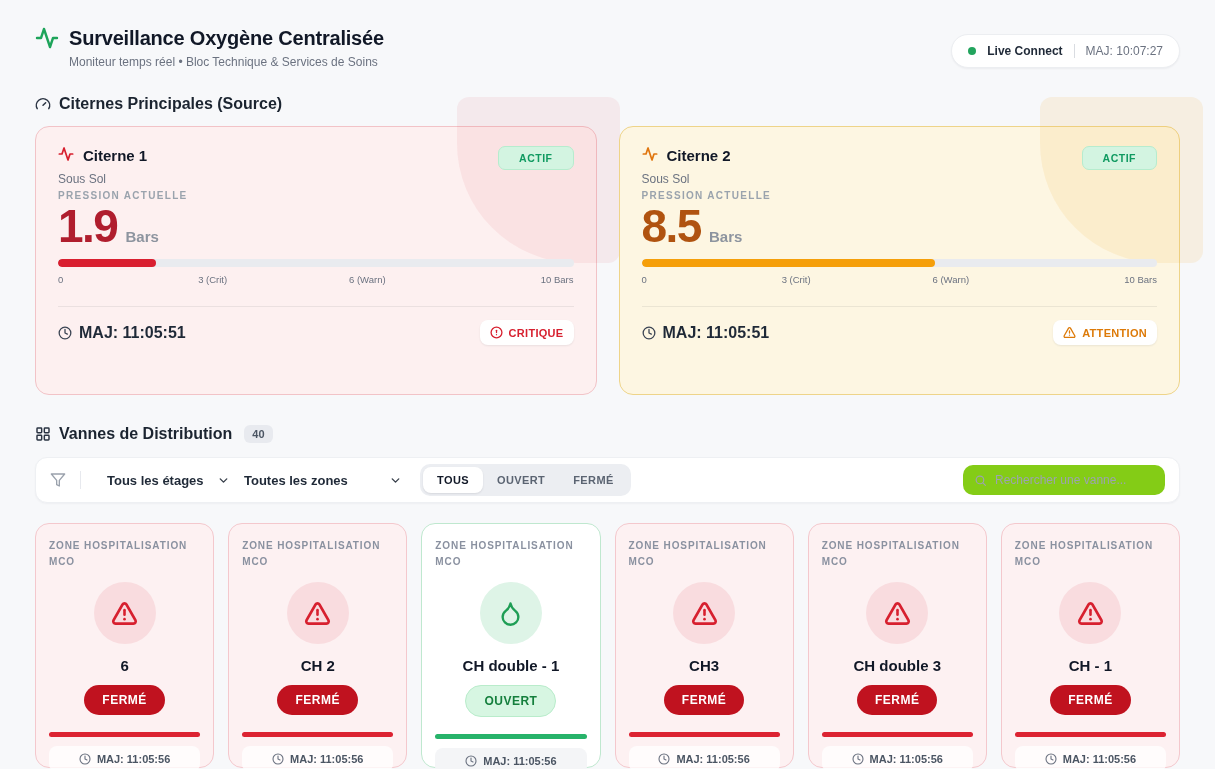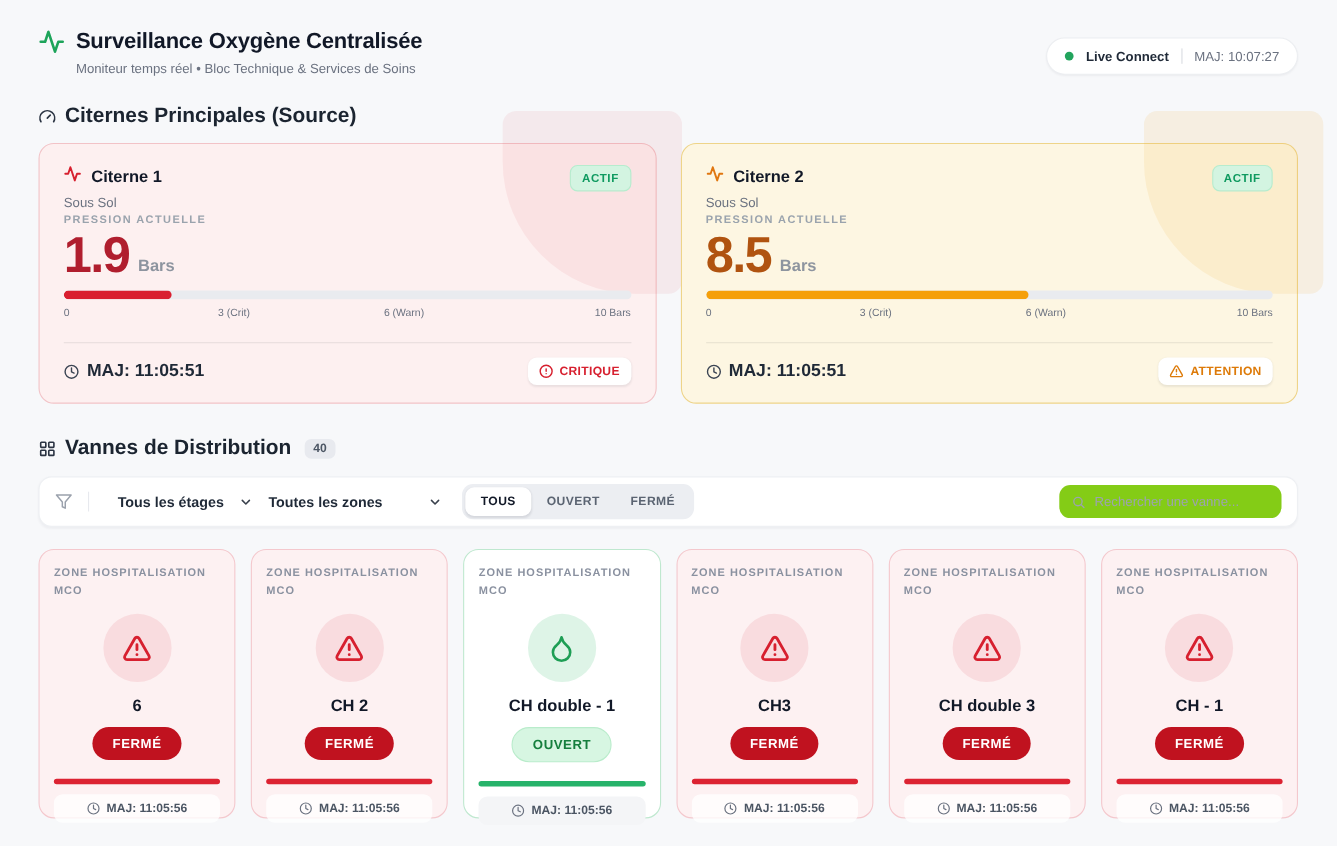--- a/index.html
+++ b/index.html
@@ -21,44 +21,44 @@
     padding:9px 16px; box-shadow:0 1px 2px rgba(16,24,40,.05); font-size:12px;
   }
   .live-dot { width:8px; height:8px; border-radius:50%; background:#22a45d; }
   .live-label { font-weight:700; color:#1f2937; }
   .pill-sep { width:1px; height:14px; background:#d9dce1; }
   .live-maj { color:#6b7280; }
 
   
   .section-head { display:flex; align-items:center; gap:8px; margin-top:26px; }
   .section-head .ic { color:#2a3342; display:flex; }
-  .section-head h2 { font-size:19px; font-weight:700; color:#1b2430; }
+  .section-head h2 { font-size:16px; font-weight:700; color:#1b2430; }
   .count-badge {
     background:#e8eaef; color:#4b5563; border-radius:6px;
     font-size:11px; font-weight:700; padding:3px 8px; margin-left:4px;
   }
 
   
   .tank-grid { display:grid; grid-template-columns:1fr 1fr; gap:22px; margin-top:13px; }
-  .tank-card { position:relative; border-radius:14px; padding:19px 22px 16px; height:237px; }
+  .tank-card { position:relative; border-radius:14px; padding:19px 22px 16px; height:269px; }
   .tank-card.critical { background:#fdf0f0; border:1px solid #f2c3c7; }
   .tank-card.warning  { background:#fdf6e2; border:1px solid #eed489; }
   .deco { position:absolute; top:-30px; right:-24px; width:163px; height:166px;
           border-radius:12px 12px 12px 120px; pointer-events:none; }
   .critical .deco { background:rgba(222,64,80,.08); }
   .warning  .deco { background:rgba(235,174,52,.12); }
   .tank-inner { position:relative; z-index:1; }
   .tank-top { display:flex; justify-content:space-between; align-items:flex-start; }
   .tank-title { display:flex; align-items:center; gap:9px; font-size:15px; font-weight:700; color:#111827; }
   .critical .pulse-ic { color:#d7202f; } .warning .pulse-ic { color:#e0760f; }
   .tank-loc { margin-top:7px; font-size:12px; color:#6b7280; }
   .badge-actif {
     background:#d3f4e1; color:#0f9a60; border:1px solid #b6ecce;
     font-size:10.5px; font-weight:800; letter-spacing:.5px;
-    border-radius:7px; padding:5px 10px;
+    border-radius:7px; padding:5px 20px;
   }
   .pressure-label { margin-top:4px; font-size:10px; font-weight:700; letter-spacing:1.3px; color:#9aa3ad; }
   .value-row { display:flex; align-items:flex-end; gap:8px; margin-top:2px; }
   .big-value { font-size:46px; font-weight:800; letter-spacing:-1.5px; line-height:1.0; }
   .critical .big-value { color:#b01e2e; }
   .warning  .big-value { color:#b05310; }
   .unit { font-size:15px; font-weight:600; color:#8d949f; padding-bottom:4px; }
   .track { margin-top:10px; height:8px; border-radius:99px; background:#e9ebef; overflow:hidden; }
   .fill { height:100%; border-radius:99px; }
   .critical .fill { background:#d91f30; }

